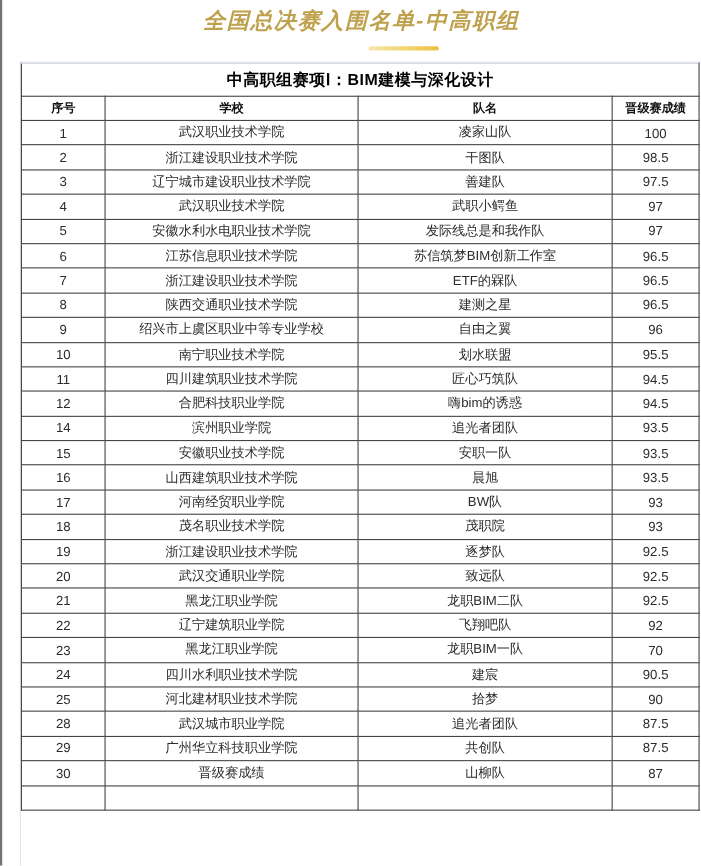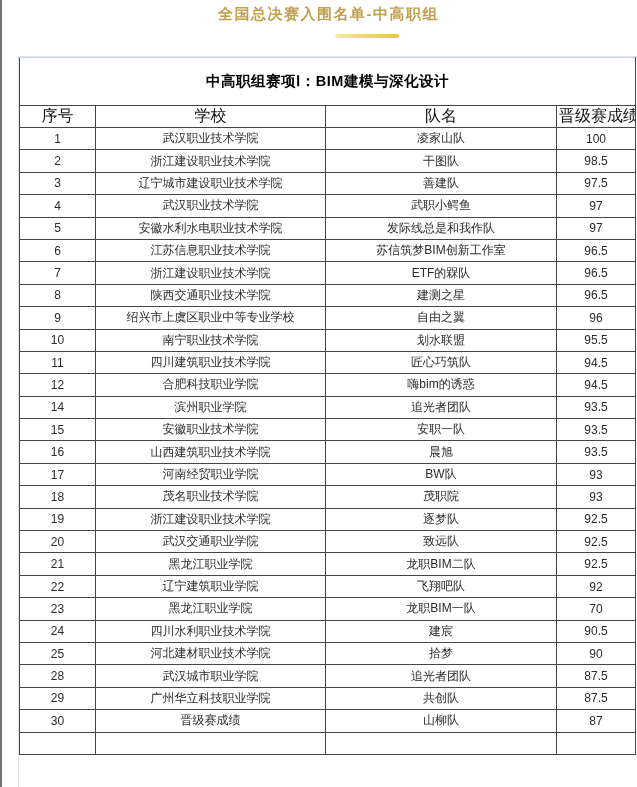--- a/index.html
+++ b/index.html
@@ -8,48 +8,48 @@
     background:#ffffff; position:relative;
     font-family:"Liberation Sans", sans-serif;
     color:#222;
   }
   .left-edge-line {
     position:absolute; left:0; top:0; width:2px; height:787px;
     background:#70737a;
   }
   .title-wrap { padding-top:5px; margin-left:20px; text-align:center; }
   .page-title {
-    margin:0; font-size:15px; font-weight:bold;
-    color:var(--gold-title, #bfa14d); letter-spacing:1.5px;
+    margin:0; font-size:20px; font-weight:bold;
+    color:var(--gold-title, #bfa14d); letter-spacing:1.5px;font-style:italic;
   }
   .title-underline {
     width:64px; height:4px; border-radius:2px;
     margin:10px auto 0; transform:translateX(38px);
     background:linear-gradient(90deg, var(--gold-ul-start,#f8e7ad), var(--gold-ul-end,#edc23f));
   }
   .card {
     position:absolute; left:18px; top:56px; width:660px; height:770px;
     border:1px solid #dfe3ea; background:#fff; box-sizing:border-box;
   }
   table.results {
     border-collapse:collapse; table-layout:fixed;
     width:616px; margin:0;
   }
   table.results th, table.results td {
     border:1px solid var(--border-dark,#454545);
     padding:0 2px; text-align:center; vertical-align:middle;
     overflow:hidden; white-space:nowrap;
   }
-  tr.section-row { height:48px; }
+  tr.section-row { height:30px; }
   tr.section-row th {
     font-size:14.5px; font-weight:bold; color:#000; letter-spacing:0.5px;
     border-top:1px solid #cfd4dc;
   }
   tr.colhead-row { height:22px; }
-  tr.colhead-row th { font-size:16px; font-weight:normal; color:#111; }
+  tr.colhead-row th { font-size:11px; font-weight:bold; color:#111; }
   tbody tr.data-row { height:22.4px; }
   tbody tr.data-row td { font-size:12px; color:#2b2b2b; }
   tbody tr.partial-row { height:22px; }
   col.c-no { width:76px; }
   col.c-school { width:230px; }
   col.c-team { width:231px; }
   col.c-score { width:79px; }
 </style>
 </head>
 <body>

